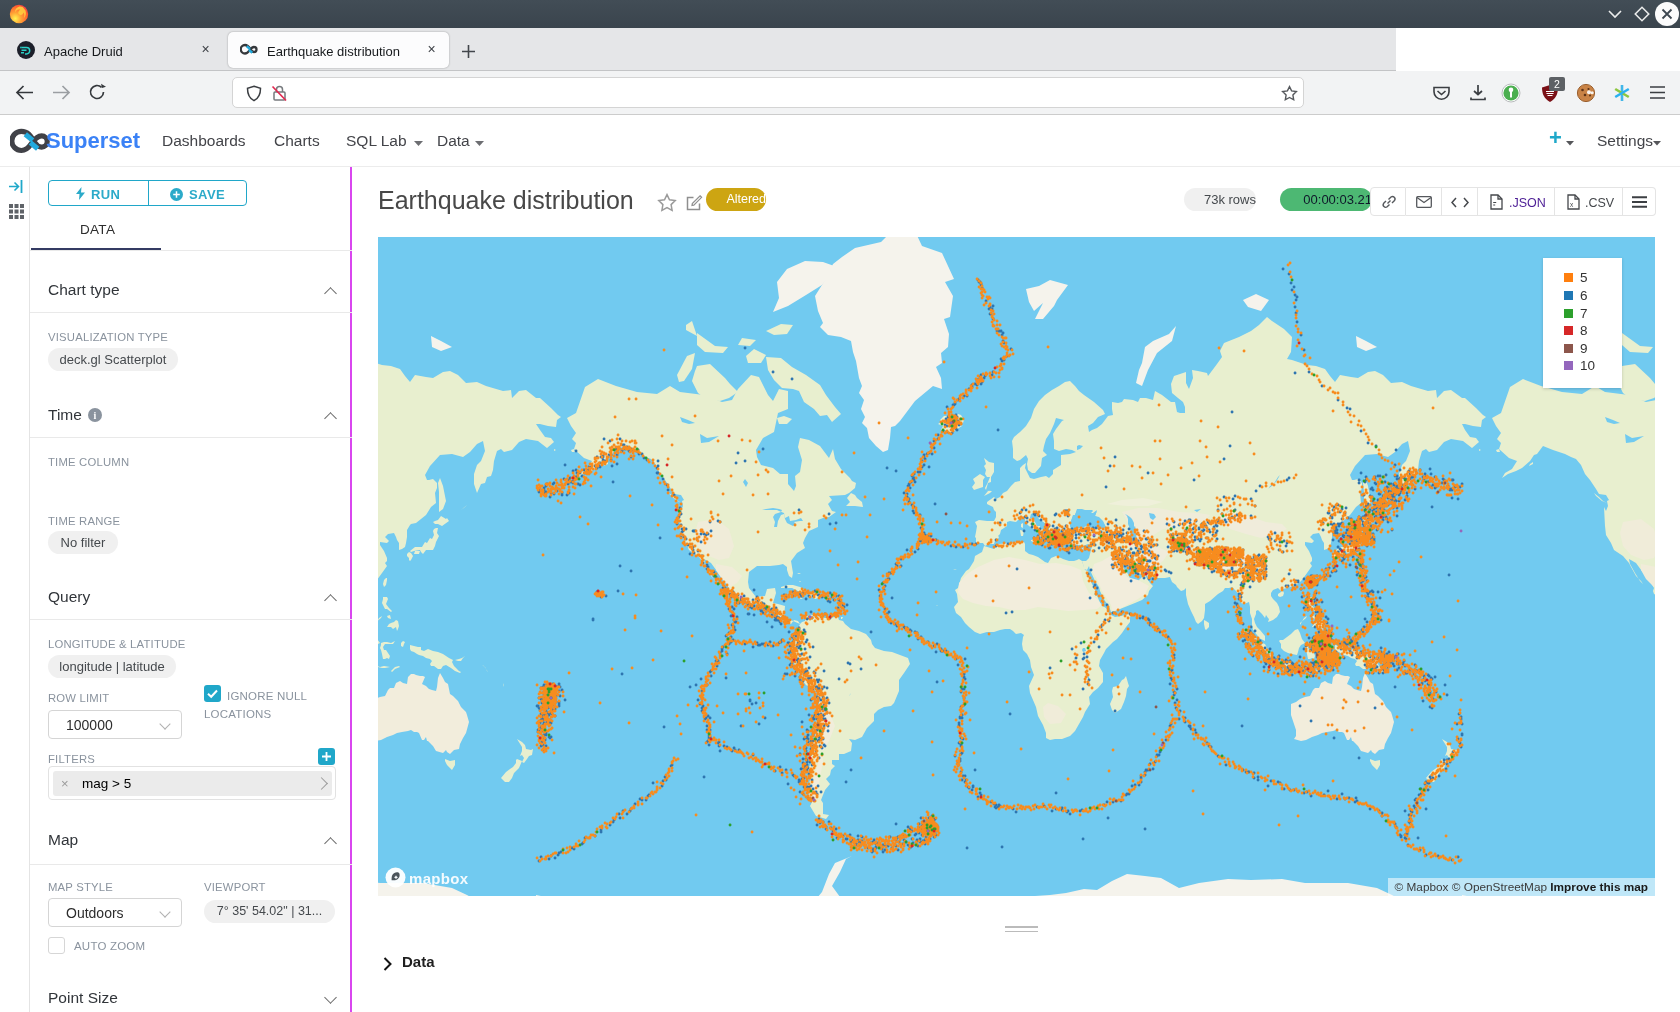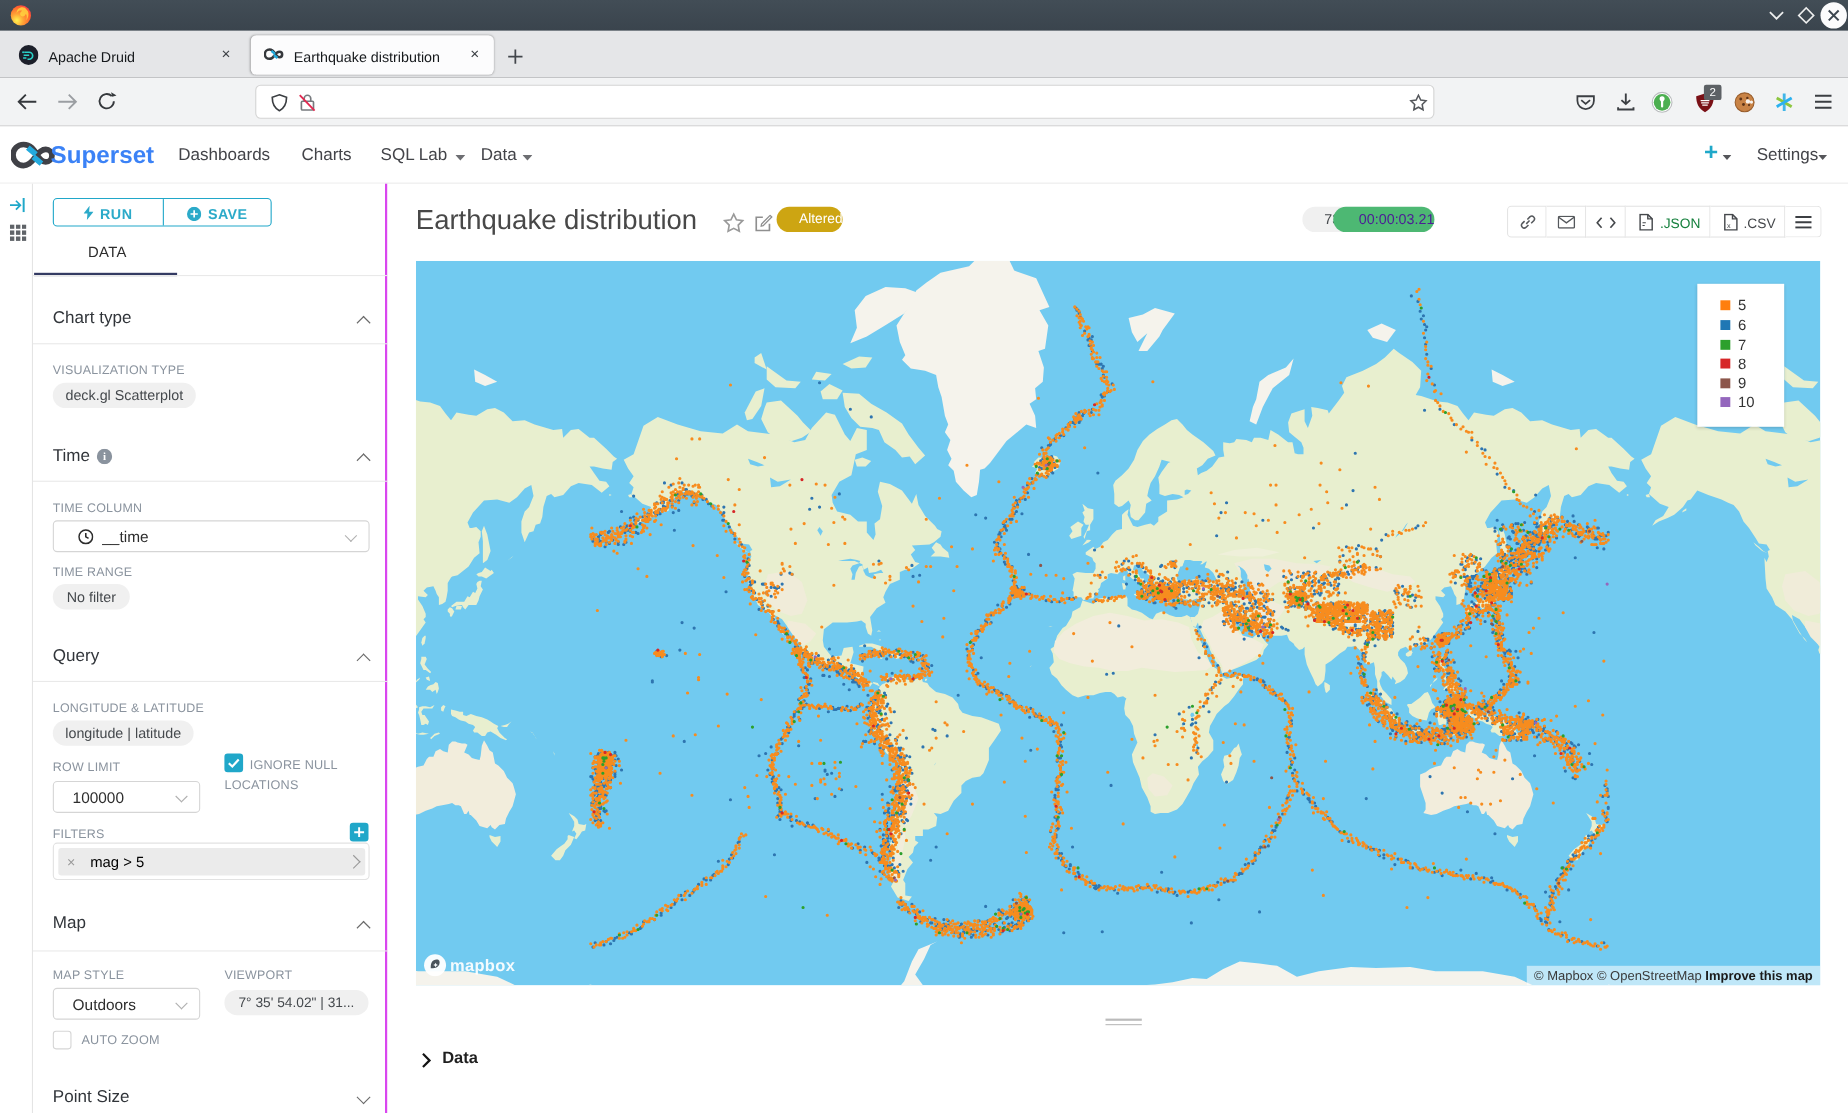--- a/index.html
+++ b/index.html
@@ -1,21 +1,21 @@
 <!DOCTYPE html>
 <html><head><meta charset="utf-8"><title>Earthquake distribution</title>
 <style>
 *{margin:0;padding:0;box-sizing:border-box}
 html,body{width:1680px;height:1012px;overflow:hidden;background:#fff;
  font-family:"Liberation Sans",sans-serif;-webkit-font-smoothing:antialiased}
 .abs{position:absolute}
 
 #titlebar{position:absolute;left:0;top:0;width:1680px;height:28px;background:linear-gradient(#424d56,#3a444d)}
 #titlebar .t{position:absolute;left:0;right:0;top:6.5px;text-align:center;color:#f2f3f4;font-size:13px}
-#tabbar{position:absolute;left:0;top:28px;width:1680px;height:43px;background:#e5e6e8;border-bottom:1px solid #c3c4c6}
+#tabbar{position:absolute;left:0;top:28px;width:1396px;height:43px;background:#e5e6e8;border-bottom:1px solid #c3c4c6}
 .tab{position:absolute;top:4px;height:36px;border-radius:5px;font-size:13px;color:#16191c}
 .tab .close{position:absolute;top:9px;width:17px;height:17px;color:#3e4247;font-size:14px;text-align:center;line-height:16px}
 #tab1{left:3px;width:219px}
 #tab2{left:228px;width:221px;background:#fcfcfd;box-shadow:0 0 2px rgba(0,0,0,.35)}
 #urlrow{position:absolute;left:0;top:71px;width:1680px;height:44px;background:#f2f3f4;border-bottom:1px solid #ccc}
 #urlbox{position:absolute;left:232px;top:6px;width:1072px;height:31px;background:#fff;border:1px solid #d4d4d4;border-radius:5px}
 #urltext{position:absolute;left:61px;top:7px;font-size:13.4px;color:#0c0c0d;white-space:nowrap;overflow:hidden;width:980px}
 #urltext .dim{color:#7b7b7d}
 
 #sheader{position:absolute;left:0;top:115px;width:1680px;height:52px;background:#fff;border-bottom:1px solid #ececec}
@@ -236,28 +236,20 @@
  <div class="pill" style="left:18px;top:181px;width:130px;height:23px;line-height:23px">deck.gl Scatterplot</div>
 
  <div class="sechead" style="top:239px">Time</div>
  <svg class="icon" style="left:58px;top:241px" width="14" height="14" viewBox="0 0 14 14">
       <circle cx="7" cy="7" r="7" fill="#8a939e"></circle>
       <text x="7" y="10.5" font-size="10" font-weight="bold" fill="#fff" text-anchor="middle" font-family="Liberation Serif">i</text>
     </svg>
  <div class="chev up" style="left:296px;top:247px"></div>
  <div class="hline" style="top:270px"></div>
  <div class="seclabel" style="left:18px;top:289px">TIME COLUMN</div>
- <div class="selbox" style="left:18px;top:306px;width:288px;height:29px">
-   <svg class="icon" style="left:22px;top:7px" width="14" height="14" viewBox="0 0 14 14">
-        <circle cx="7" cy="7" r="6.2" stroke="#2d2d2d" stroke-width="1.4" fill="none"></circle>
-        <path d="M7 3.5V7l2.5 1.5" stroke="#2d2d2d" stroke-width="1.4" fill="none"></path>
-      </svg>
-   <span class="abs" style="left:44px;top:6px;font-size:14px;color:#2d2d2d">__time</span>
-   <div class="scaret" style="left:266px;top:9px"></div>
- </div>
  <div class="seclabel" style="left:18px;top:348px">TIME RANGE</div>
  <div class="pill" style="left:18px;top:364px;width:70px;height:23px;line-height:23px">No filter</div>
 
  <div class="sechead" style="top:421px">Query</div>
  <div class="chev up" style="left:296px;top:429px"></div>
  <div class="hline" style="top:452px"></div>
  <div class="seclabel" style="left:18px;top:471px">LONGITUDE &amp; LATITUDE</div>
  <div class="pill" style="left:18px;top:488px;width:128px;height:23px;line-height:23px">longitude | latitude</div>
  <div class="seclabel" style="left:18px;top:525px">ROW LIMIT</div>
  <div class="abs" style="left:174px;top:518px;width:17px;height:17px;background:#20a7c9;border-radius:3px">
@@ -305,21 +297,21 @@
 <div id="charttitle">Earthquake distribution</div>
 <svg class="icon" style="left:657px;top:193px" width="20" height="19" viewBox="0 0 20 19">
     <path d="M10 1.6l2.5 5.2 5.7.8-4.1 4 1 5.7L10 14.6l-5.1 2.7 1-5.7-4.1-4 5.7-.8z" stroke="#9a9a9a" stroke-width="1.5" fill="none"></path>
   </svg>
 <svg class="icon" style="left:686px;top:195px" width="17" height="16" viewBox="0 0 17 16">
     <path d="M7.5 2.5H1.5v12h12V8.5" stroke="#8f8f8f" stroke-width="1.5" fill="none"></path>
     <path d="M6 10.5l1.8-.4L15.6 2.3l-1.5-1.5-7.8 7.8z" stroke="#8f8f8f" stroke-width="1.2" fill="none"></path>
   </svg>
 <div class="hpill" style="left:706px;width:60px;background:#cda512;color:#fff">Altered</div>
 <div class="hpill" style="left:1184px;width:72px;background:#f0f0f0;color:#45494d;font-size:13px">73k rows</div>
-<div class="hpill" style="left:1212px;width:92px;background:#4db873;color:#4c1d95;font-size:13px">00:00:03.21</div>
+<div class="hpill" style="left:1280px;width:92px;background:#4db873;color:#0f172a;font-size:13px">00:00:03.21</div>
 <div class="btn" style="left:1370px;width:36px;border-left:1px solid #e4e4e4;border-radius:4px 0 0 4px">
  <svg class="icon" style="left:10px;top:6px" width="16" height="16" viewBox="0 0 16 16">
       <path d="M6.5 9.5l3-3M5 7l-2.3 2.3a2.5 2.5 0 003.5 3.5L8.5 10.5M7.5 5.5L10 3a2.5 2.5 0 013.5 3.5L11 9" stroke="#55585c" stroke-width="1.4" fill="none"></path>
     </svg>
 </div>
 <div class="btn" style="left:1406px;width:36px">
     <svg class="icon" style="left:10px;top:8px" width="16" height="12" viewBox="0 0 16 12">
       <rect x=".7" y=".7" width="14.6" height="10.6" rx="1" stroke="#55585c" stroke-width="1.3" fill="none"></rect>
       <path d="M1 1.5l7 5 7-5" stroke="#55585c" stroke-width="1.3" fill="none"></path>
     </svg>
@@ -328,21 +320,21 @@
     <svg class="icon" style="left:9px;top:9px" width="18" height="11" viewBox="0 0 18 11">
       <path d="M5 1L1 5.5 5 10M13 1l4 4.5L13 10" stroke="#45484c" stroke-width="1.5" fill="none"></path>
     </svg>
   </div>
 <div class="btn" style="left:1478px;width:77px">
  <svg class="icon" style="left:12px;top:6px" width="13" height="16" viewBox="0 0 13 16">
       <path d="M1 1h7l4 4v10H1z" stroke="#45484c" stroke-width="1.3" fill="none"></path>
       <path d="M8 1v4h4" stroke="#45484c" stroke-width="1.3" fill="none"></path>
       <path d="M3.2 8.5h3M3.2 11h2" stroke="#45484c" stroke-width="1.1"></path>
     </svg>
- <span class="abs" style="left:31px;top:8px;font-size:12.5px;color:#15803d">.JSON</span>
+ <span class="abs" style="left:31px;top:8px;font-size:12.5px;color:#4c1d95">.JSON</span>
 </div>
 <div class="btn" style="left:1555px;width:68px">
  <svg class="icon" style="left:12px;top:6px" width="13" height="16" viewBox="0 0 13 16">
       <path d="M1 1h7l4 4v10H1z" stroke="#45484c" stroke-width="1.3" fill="none"></path>
       <path d="M8 1v4h4" stroke="#45484c" stroke-width="1.3" fill="none"></path>
       <text x="3" y="13" font-size="6.5" fill="#45484c" font-family="Liberation Sans">x</text>
     </svg>
  <span class="abs" style="left:30px;top:8px;font-size:12.5px;color:#45484c">.CSV</span>
 </div>
 <div class="btn" style="left:1623px;width:33px;border-radius:0 4px 4px 0">

